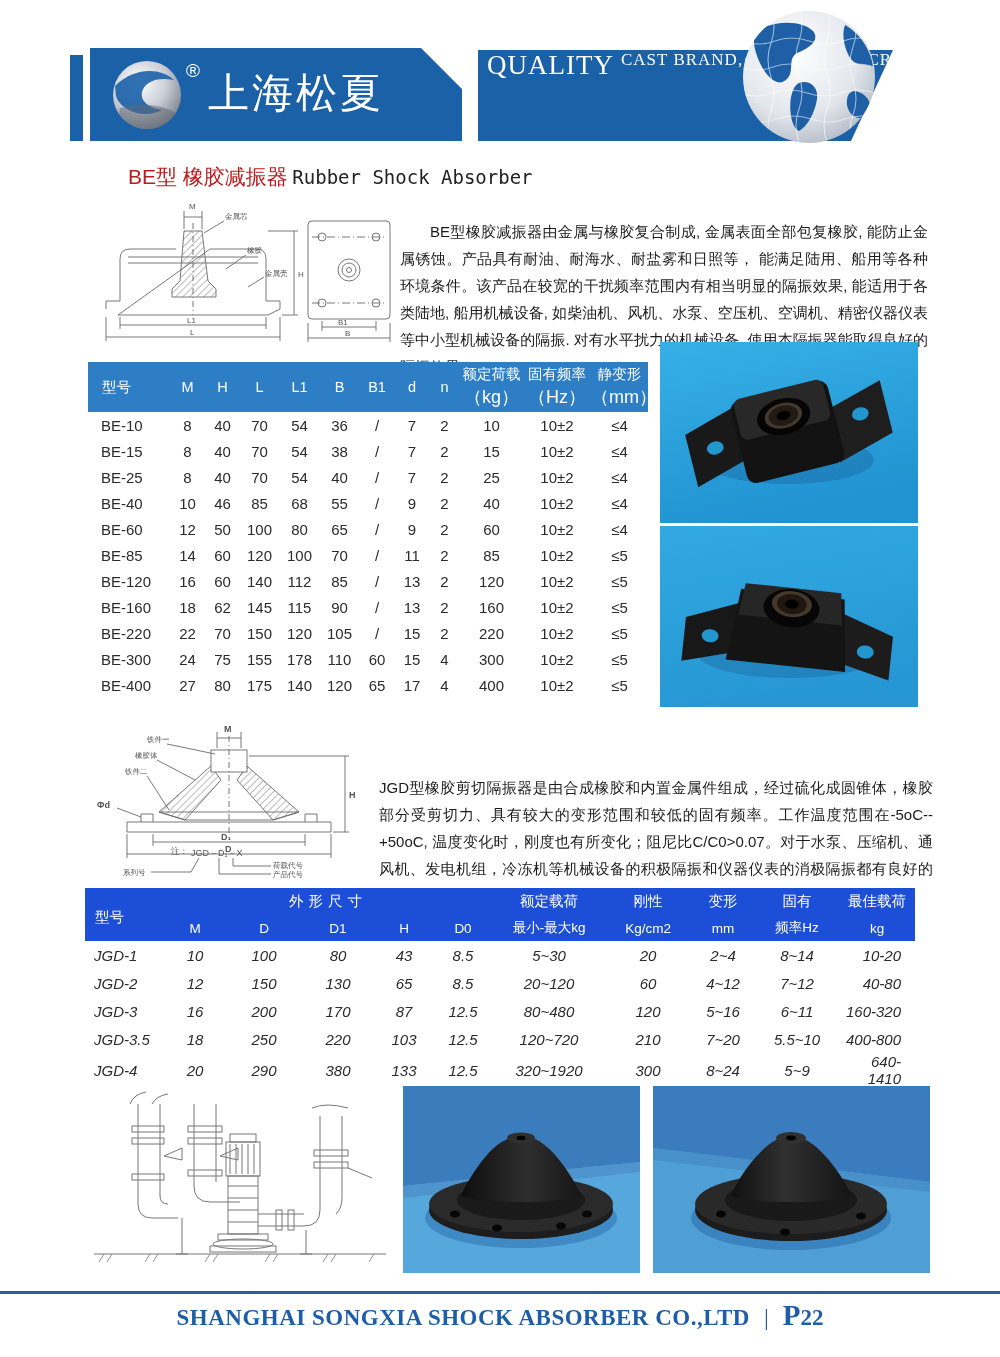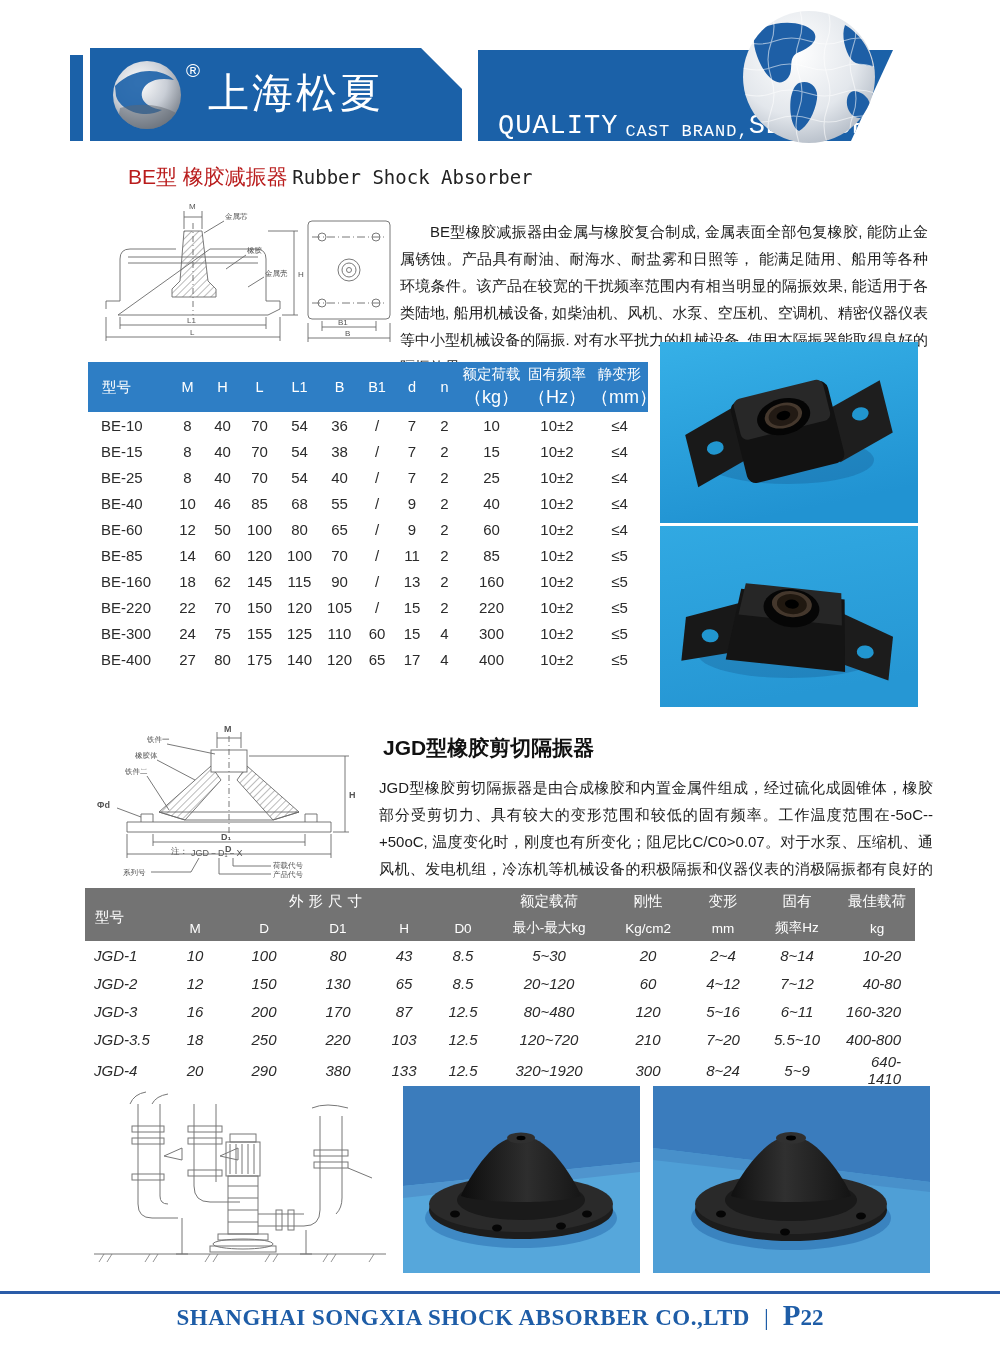--- a/index.html
+++ b/index.html
@@ -10,22 +10,22 @@
   
   .hdr-stripe { position:absolute; left:70px; top:55px; width:13px; height:86px; background:#1b61a8; }
   .logo-box { position:absolute; left:90px; top:48px; width:372px; height:93px; background:#1b61a8;
               clip-path:polygon(0 0, 89% 0, 100% 44%, 100% 100%, 0 100%);
               display:flex; align-items:center; }
   .logo-sphere { position:absolute; left:20px; top:10px; width:74px; height:74px; }
   .logo-reg { position:absolute; left:96px; top:12px; color:#ffffff; font-size:19px; }
   .brand-name { position:absolute; left:118px; top:18px; color:#ffffff; font-size:41px; letter-spacing:3px; font-weight:500; }
   .slogan-bar { position:absolute; left:478px; top:50px; width:415px; height:91px; background:#1b61a8;
                 clip-path:polygon(0 0, 100% 0, calc(100% - 42px) 100%, 0 100%);
-                display:flex; align-items:flex-end; padding-left:20px; color:#fff;
-                font-family:Liberation Mono, monospace; white-space:nowrap; }
+                display:flex; align-items:flex-start; padding-left:9px; color:#fff;
+                font-family:Liberation Serif, serif; white-space:nowrap; }
   .slogan-big { font-size:27px; letter-spacing:1px; }
   .slogan-small { font-size:17px; letter-spacing:1px; margin-left:7px; margin-right:0; }
   .globe { position:absolute; left:737px; top:5px; width:144px; height:144px; }
 
   
   .be-title { position:absolute; left:128px; top:163px; white-space:nowrap; }
   .be-title .cn { font-size:21px; color:#b91c1c; font-weight:500; }
   .be-title .en { font-size:19px; color:#222; font-family:"DejaVu Sans Mono","Liberation Mono",monospace; }
   .be-drawing { position:absolute; left:98px; top:197px; width:298px; height:146px; }
   .be-desc { position:absolute; left:400px; top:218px; width:528px; font-size:15px; line-height:27px;
@@ -35,21 +35,21 @@
   table { border-collapse:collapse; table-layout:fixed; }
   th,td { font-weight:normal; overflow:hidden; }
   .be-table { position:absolute; left:88px; top:362px; width:560px; }
   .be-table thead th { background:#2e7ec5; color:#fff; height:50px; font-size:14.5px; vertical-align:middle; text-align:center; }
   .be-table thead th .sub { font-size:18px; margin-top:1px; }
   .be-table thead th:first-child { text-align:left; padding-left:14px; }
   .be-table tbody td { height:26px; font-size:15px; color:#2b2b2b; text-align:center; }
   .be-table tbody td:first-child { text-align:left; padding-left:13px; }
 
   .jgd-table { position:absolute; left:85px; top:888px; width:830px; }
-  .jgd-table thead th { background:#737373; color:#fff; font-size:14.5px; text-align:center; }
+  .jgd-table thead th { background:#1d4ed8; color:#fff; font-size:14.5px; text-align:center; }
   .jgd-table thead tr.r1 th { height:27px; vertical-align:middle; }
   .jgd-table thead tr.r2 th { height:26px; font-size:13.5px; vertical-align:middle; }
   .jgd-table thead th.model { text-align:left; padding-left:10px; vertical-align:top; padding-top:6px; }
   .jgd-table thead th.dim { letter-spacing:5px; }
   .jgd-table tbody td { height:28px; font-size:15px; color:#2b2b2b; text-align:center;font-style:italic; }
   .jgd-table tbody td:first-child { text-align:left; padding-left:9px; }
   .jgd-table tbody td:last-child { text-align:right; padding-right:14px; }
 
   
   .photo { position:absolute; display:block; }
@@ -353,20 +353,34 @@
           <td>100</td>
           <td>70</td>
           <td>/</td>
           <td>11</td>
           <td>2</td>
           <td>85</td>
           <td>10±2</td>
           <td>≤5</td>
         </tr>
         <tr>
+          <td>BE-120</td>
+          <td>16</td>
+          <td>60</td>
+          <td>140</td>
+          <td>112</td>
+          <td>85</td>
+          <td>/</td>
+          <td>13</td>
+          <td>2</td>
+          <td>120</td>
+          <td>10±2</td>
+          <td>≤5</td>
+        </tr>
+        <tr>
           <td>BE-160</td>
           <td>18</td>
           <td>62</td>
           <td>145</td>
           <td>115</td>
           <td>90</td>
           <td>/</td>
           <td>13</td>
           <td>2</td>
           <td>160</td>
@@ -385,21 +399,21 @@
           <td>2</td>
           <td>220</td>
           <td>10±2</td>
           <td>≤5</td>
         </tr>
         <tr>
           <td>BE-300</td>
           <td>24</td>
           <td>75</td>
           <td>155</td>
-          <td>125</td>
+          <td>178</td>
           <td>110</td>
           <td>60</td>
           <td>15</td>
           <td>4</td>
           <td>300</td>
           <td>10±2</td>
           <td>≤5</td>
         </tr>
         <tr>
           <td>BE-400</td>
@@ -513,21 +527,20 @@
       <text x="40" y="36">橡胶体</text>
       <text x="30" y="52">铁件二</text>
       <text x="76" y="132" font-size="8.5">注：</text>
       <text x="96" y="134" font-size="9" font-family="DejaVu Serif">JGD－D₁－X</text>
       <text x="28" y="153">系列号</text>
       <text x="178" y="155">产品代号</text>
       <text x="178" y="146">荷载代号</text>
     </g>
   </svg>
 
-  <div class="jgd-title">JGD型橡胶剪切隔振器</div>
   <p class="jgd-desc">JGD型橡胶剪切隔振器是由合成橡胶和内置金属件组成，经过硫化成圆锥体，橡胶部分受剪切力、具有较大的变形范围和较低的固有频率。工作温度范围在-5oC--+50oC, 温度变化时，刚度也有所变化；阻尼比C/C0&gt;0.07。对于水泵、压缩机、通风机、发电机组，冷冻机等机械设备的积极隔振和仪器仪表的消极隔振都有良好的隔振效果。</p>
 
   <table class="jgd-table">
     <colgroup>
       <col style="width:78px">
         <col style="width:64px">
         <col style="width:74px">
         <col style="width:74px">
       <col style="width:58px">
         <col style="width:60px">

